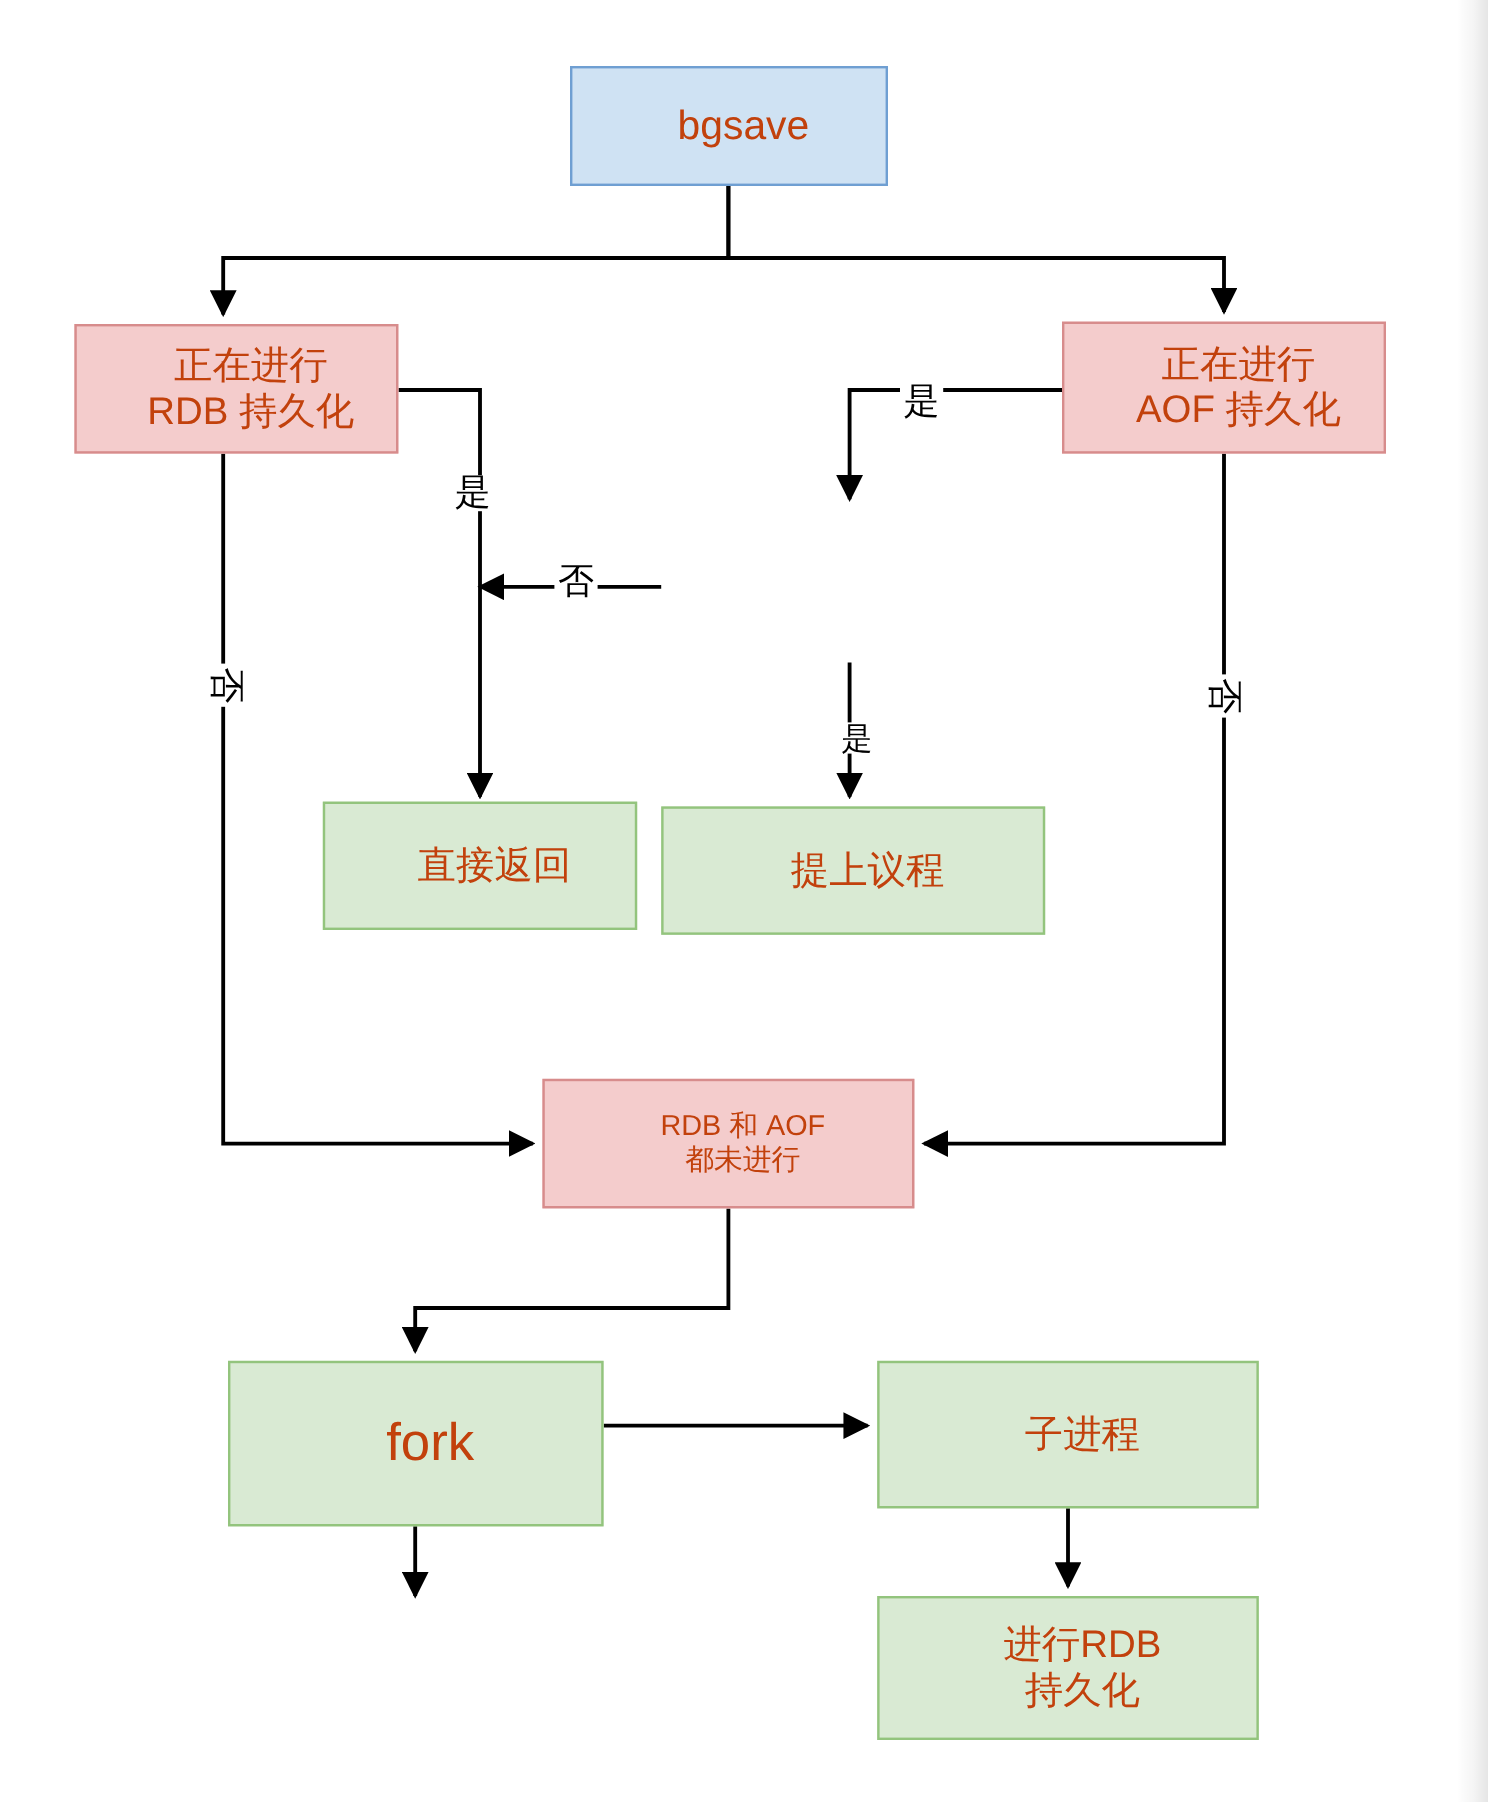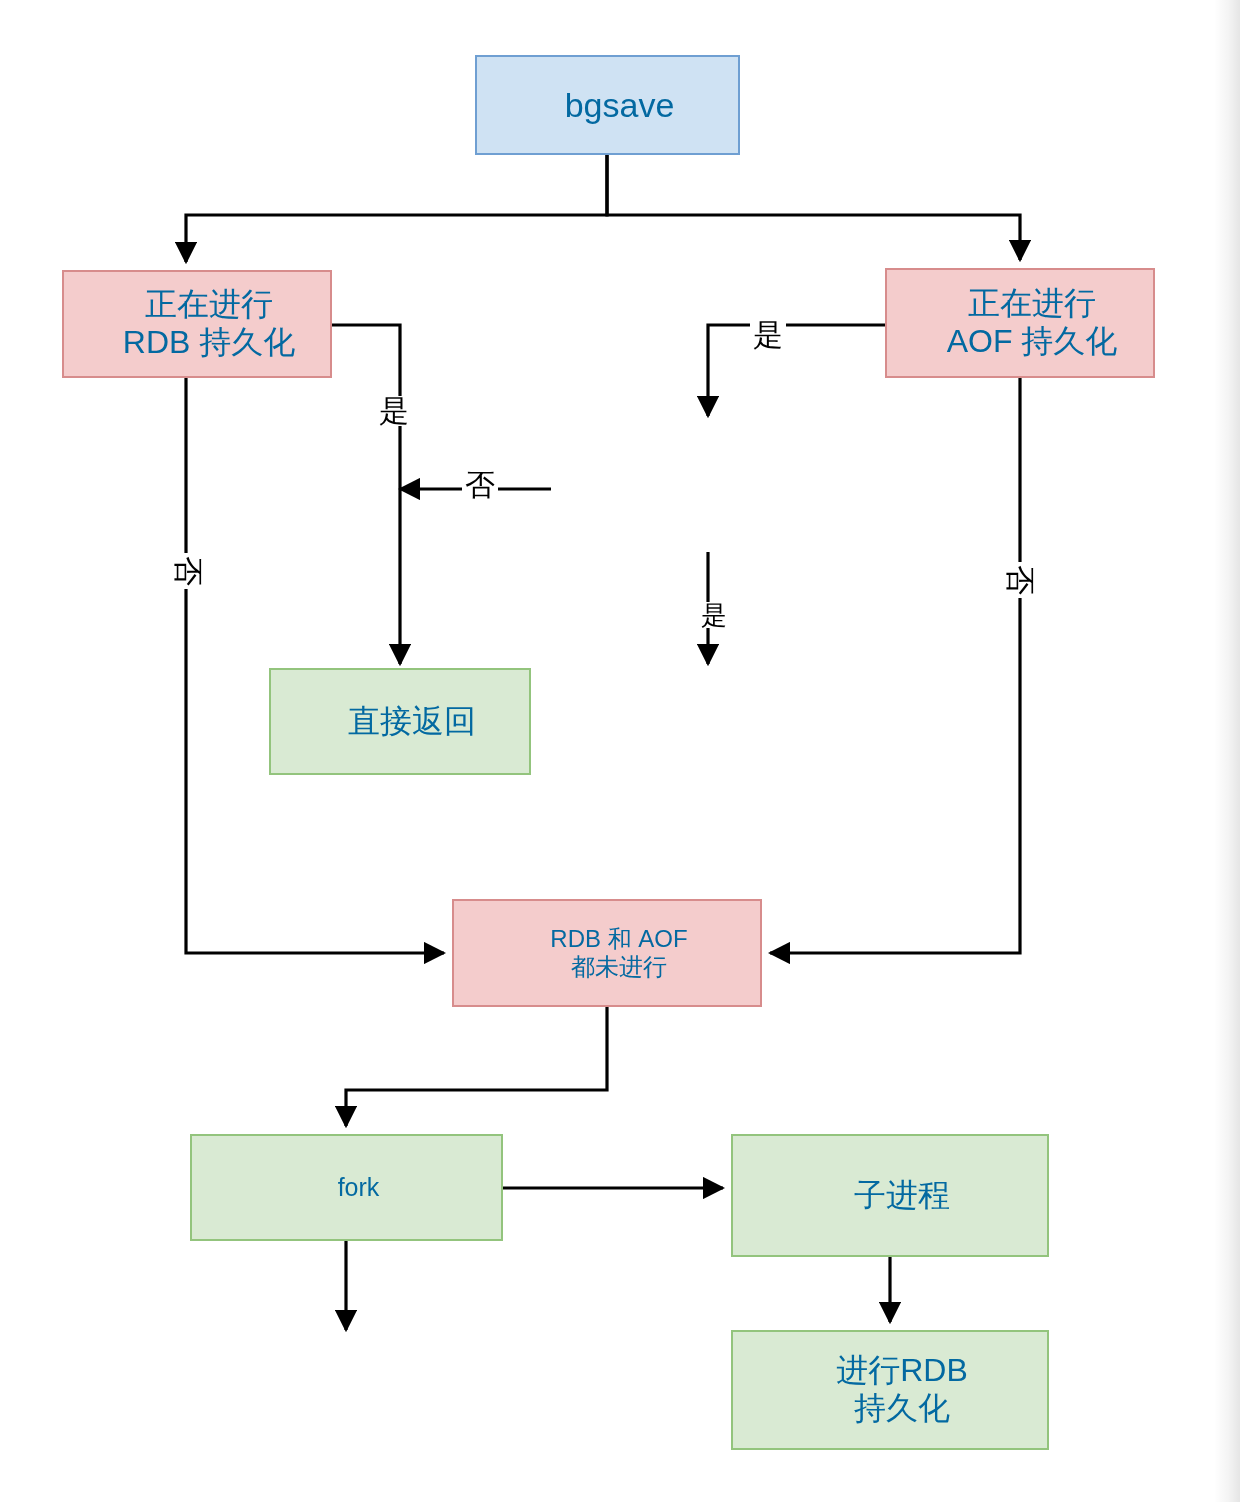--- a/index.html
+++ b/index.html
@@ -25,21 +25,21 @@
     height: 1502px;
   }
   .node {
     position: absolute;
     box-sizing: border-box;
     display: flex;
     align-items: center;
     justify-content: center;
     text-align: center;
     line-height: 1.18;
-    color: #0369a1;
+    color: #c2410c;
     white-space: pre-line;
     padding-left: 24px;
   }
   .n-blue {
     background: #cfe2f3;
     border: 2px solid #6f9fd2;
   }
   .n-red {
     background: #f4cccc;
     border: 2px solid #d78c8c;
@@ -111,25 +111,26 @@
 
   <div class="node n-red" style="left:62px; top:270px; width:270px; height:108px; font-size:32px;">正在进行
 RDB 持久化</div>
 
   <div class="node n-red" style="left:885px; top:268px; width:270px; height:110px; font-size:32px;">正在进行
 AOF 持久化</div>
 
 
   <div class="node n-green" style="left:269px; top:668px; width:262px; height:107px; font-size:32px;">直接返回</div>
 
+  <div class="node n-green" style="left:551px; top:672px; width:320px; height:107px; font-size:32px;">提上议程</div>
 
   <div class="node n-red" style="left:452px; top:899px; width:310px; height:108px; font-size:24px;">RDB 和 AOF
 都未进行</div>
 
-  <div class="node n-green" style="left:190px; top:1134px; width:313px; height:107px; font-size:25px;">fork</div>
+  <div class="node n-green" style="left:190px; top:1134px; width:313px; height:138px; font-size:44px;">fork</div>
 
   <div class="node n-green" style="left:731px; top:1134px; width:318px; height:123px; font-size:32px;">子进程</div>
 
 
   <div class="node n-green" style="left:731px; top:1330px; width:318px; height:120px; font-size:32px;">进行RDB
 持久化</div>
 
   <div class="edge-label" style="left:376px; top:396px; font-size:30px;">是</div>
 
   <div class="edge-label rot" style="left:170px; top:556px; font-size:30px;">否</div>

